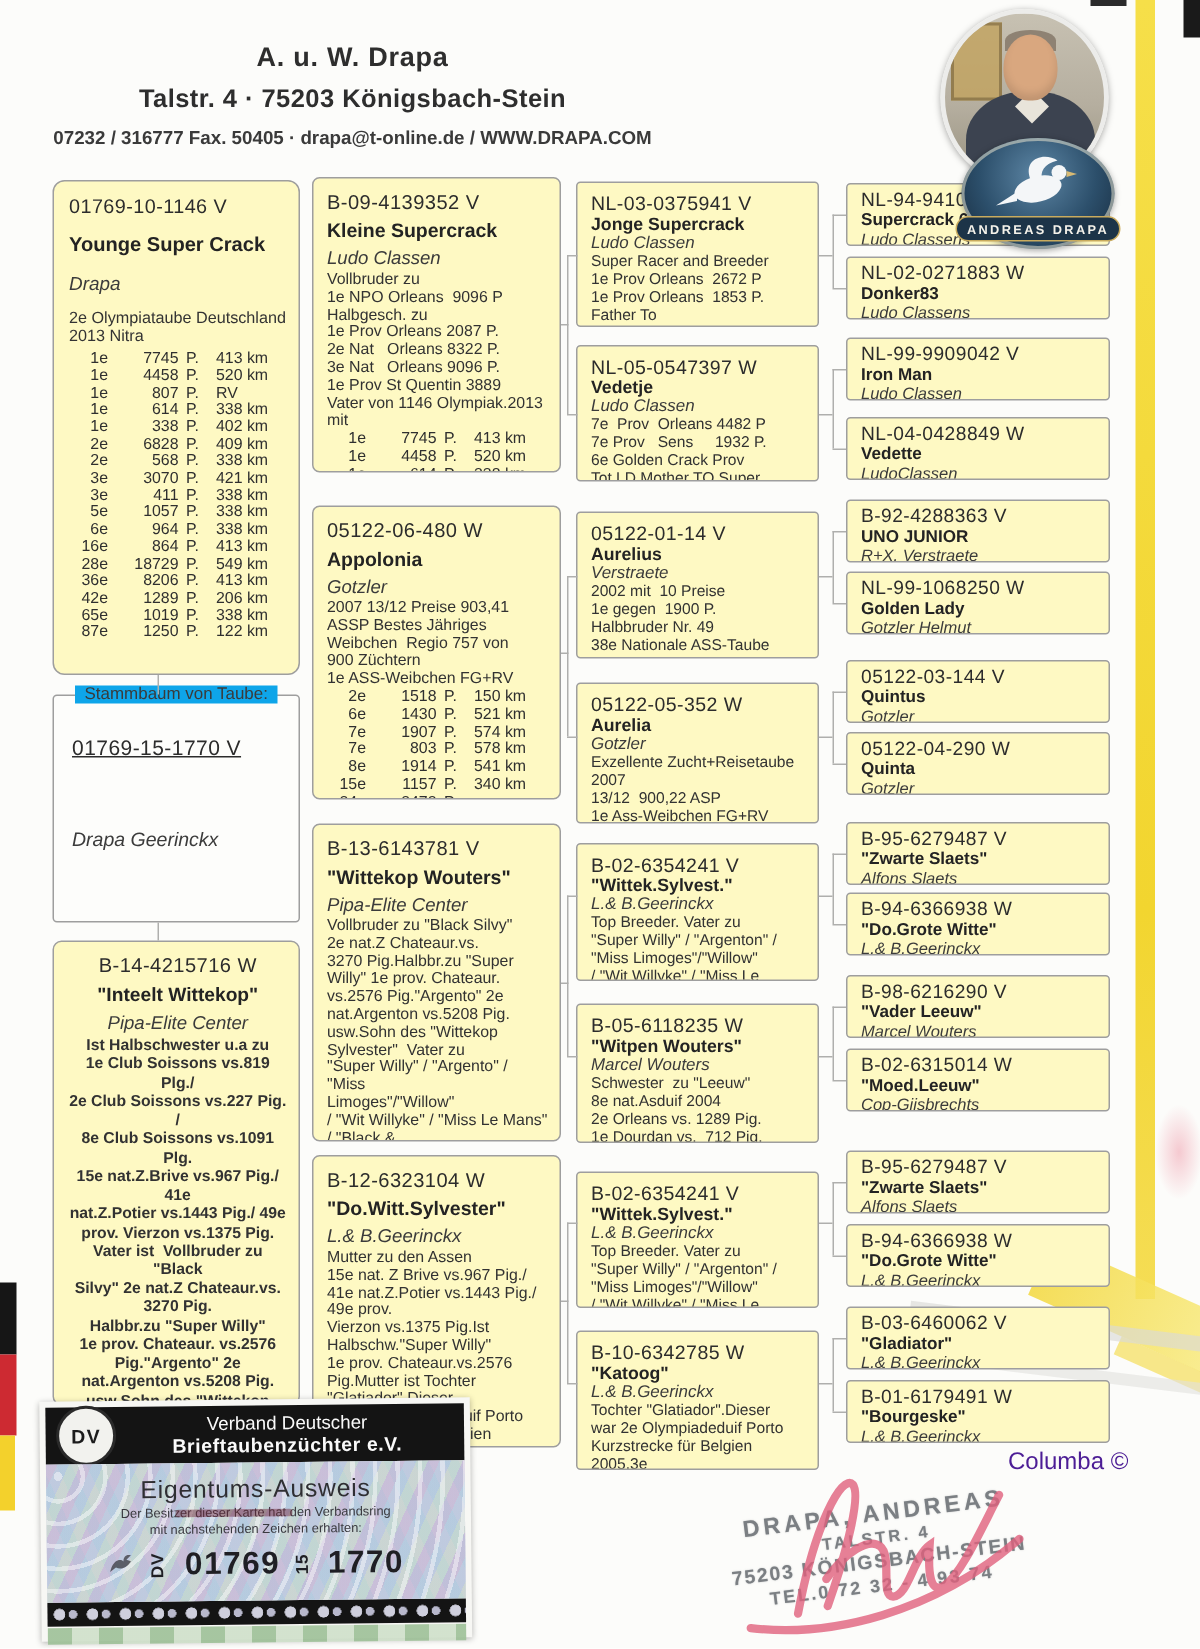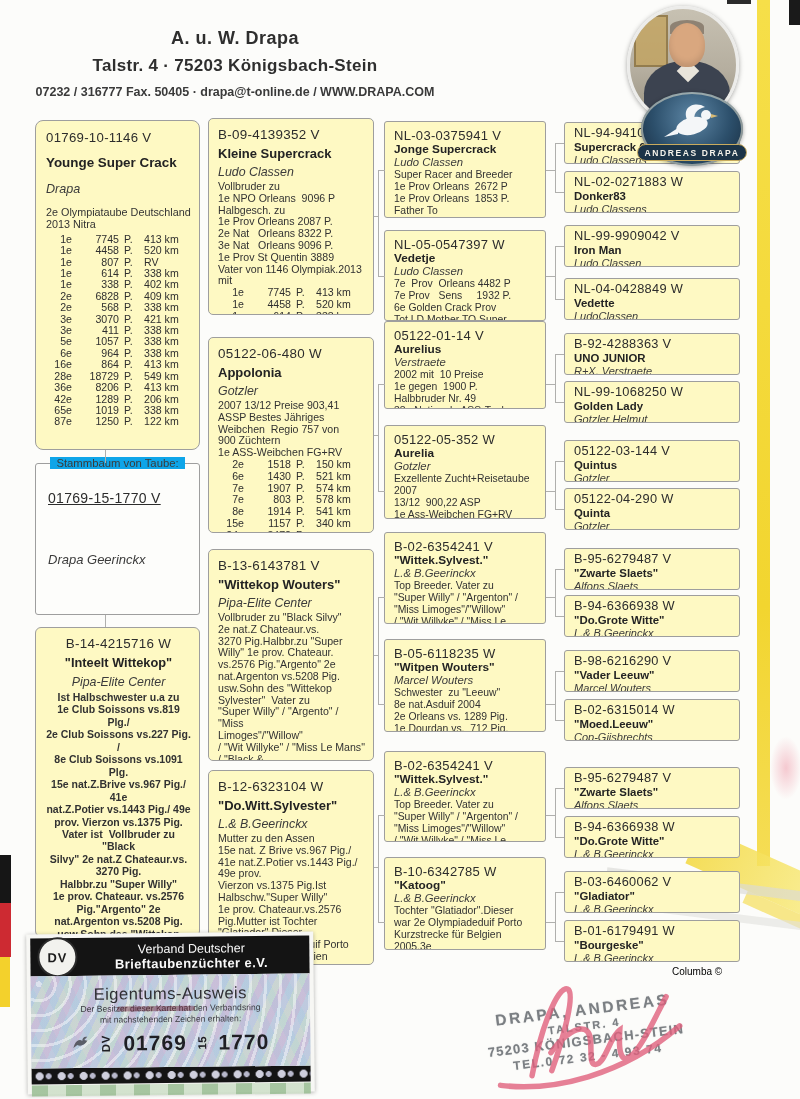--- a/index.html
+++ b/index.html
@@ -103,21 +103,21 @@
   .col2box .ring { font-size:13.4px; margin-bottom:4px; }
   .col2box .pname { font-size:13px; margin-bottom:4px; }
   .col2box .pbreeder { font-size:12.4px; margin-bottom:2px; }
   .col2box .pbody { font-size:10.6px; line-height:11.8px; }
   .col2box .rrow { font-size:10.6px; line-height:11.8px; }
 
   .col3 { position:absolute; left:384px; top:121px; width:162px; display:flex; flex-direction:column; }
   .col3 .pbox { border-radius:3px; padding:6px 8px 4px 9px; }
   .col3 div.pbox:nth-of-type(1){height:97px}
   .col3 div.pbox:nth-of-type(2){height:91px;margin-top:12px}
-  .col3 div.pbox:nth-of-type(3){height:88px;}
+  .col3 div.pbox:nth-of-type(3){height:98px;margin-top:20px}
   .col3 div.pbox:nth-of-type(4){height:94px;margin-top:16px}
   .col3 div.pbox:nth-of-type(5){height:92px;margin-top:13px}
   .col3 div.pbox:nth-of-type(6){height:93px;margin-top:15px}
   .col3 div.pbox:nth-of-type(7){height:91px;margin-top:19px}
   .col3 div.pbox:nth-of-type(8){height:93px;margin-top:15px}
   .col3 .ring { font-size:13px; }
   .col3 .pname { font-size:11.8px; line-height:13px; }
   .col3 .pbreeder { font-size:11.3px; line-height:13px; }
   .col3 .pbody { font-size:10.4px; line-height:12.1px; }
 
@@ -130,21 +130,21 @@
   .col4 div.pbox:nth-of-type(10){margin-top:5px} .col4 div.pbox:nth-of-type(11){margin-top:13px}
   .col4 div.pbox:nth-of-type(12){margin-top:7px} .col4 div.pbox:nth-of-type(13){margin-top:26px}
   .col4 div.pbox:nth-of-type(14){margin-top:7px} .col4 div.pbox:nth-of-type(15){margin-top:13px}
   .col4 div.pbox:nth-of-type(16){margin-top:7px}
   .col4 .ring { font-size:12.8px; line-height:14px; }
   .col4 .pname { font-size:11.4px; line-height:12.5px; margin-top:1px; }
   .col4 .pbreeder { font-size:11px; line-height:12px; }
 
   .conn { position:absolute; background:#afafad; z-index:1; }
 
-  .columba { position:absolute; left:672px; top:966px; font-size:10px; color:#000000; }
+  .columba { position:absolute; left:672px; top:966px; font-size:16px; color:#4c1d95; }
 
   
   .sticker { position:absolute; left:27px; top:933px; width:287px; height:160px;
     background:#f7f7f4; padding:4px; transform:rotate(-.6deg);
     box-shadow:0 1px 4px rgba(0,0,0,.3); z-index:8; }
   .st-band { position:relative; height:38px; background:#141414; display:flex; align-items:center; }
   .st-logo { position:absolute; left:7px; top:-1px; width:40px; height:40px; border-radius:50%;
     background:#f2f2ee; border:2px solid #2a2a2a; display:flex; align-items:center; justify-content:center;
     font-size:13px; font-weight:bold; color:#1c1c1c; letter-spacing:1px; }
   .st-band-text { margin-left:56px; width:210px; text-align:center; color:#fafafa; }

